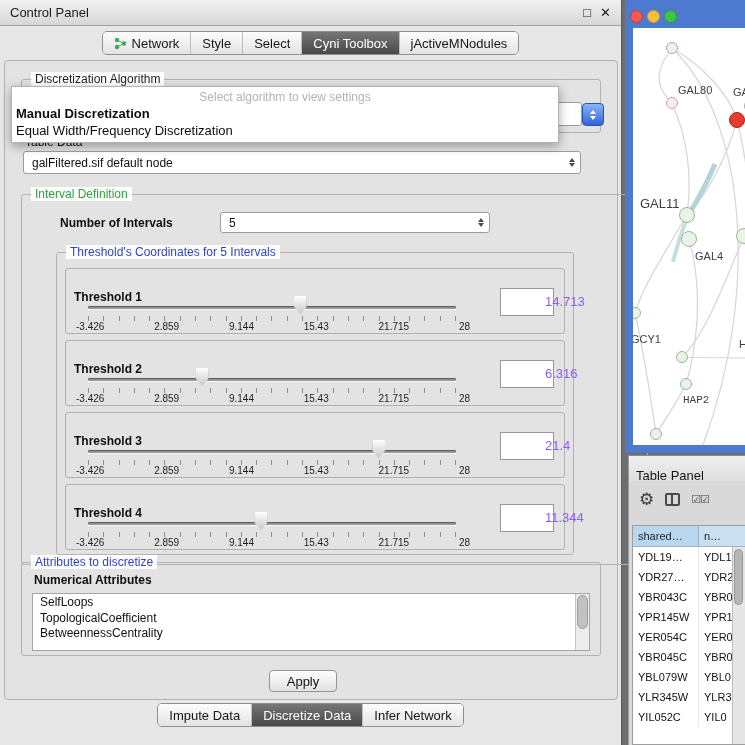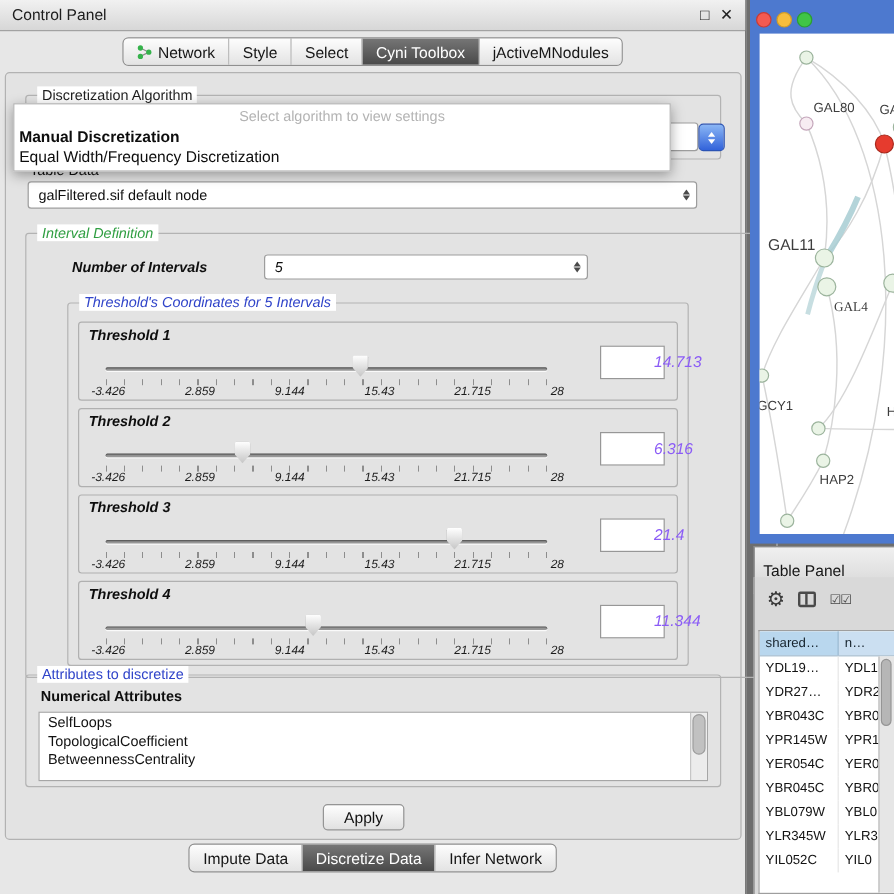--- a/index.html
+++ b/index.html
@@ -44,28 +44,28 @@
   .spin::after { content:""; border:3px solid transparent; border-top:4px solid #4a4a4a; }
 
   .popup { position:absolute; left:6px; top:25px; width:548px; background:#fff; border:1px solid #b3b3b3; box-shadow:0 3px 10px rgba(0,0,0,.35); z-index:50; padding:2px 0 3px 0; }
   .popup-placeholder { height:16px; line-height:16px; text-align:center; color:#b3b3b3; font-size:12px; }
   .popup-item { height:17px; line-height:17px; padding-left:4px; font-size:13px; color:#0d0d0d; }
   .popup-item.bold { font-weight:bold; }
 
   .tbl-label { position:absolute; left:20px; top:74px; font-size:12px; color:#101010; }
   .tbl-combo { position:absolute; left:18px; top:90px; width:558px; height:23px; }
 
-  .interval-group { left:16px; top:133px; width:627px; height:371px;font-style:italic; }
+  .interval-group { left:16px; top:133px; width:627px; height:371px; }
   .num-label { position:absolute; left:38px; top:21px; font-size:12px; font-weight:bold; color:#0f0f0f; }
   .num-combo { position:absolute; left:198px; top:17px; width:270px; height:21px; }
   .thr-group { position:absolute; left:34px; top:57px; width:518px; height:303px; border:1px solid #b3b3b3; border-radius:3px; }
 
   .thrbox { position:absolute; left:8px; width:500px; height:66px; border:1px solid #b0b0b0; border-radius:3px; }
   .thrbox.t1 { top:15px; } .thrbox.t2 { top:87px; } .thrbox.t3 { top:159px; } .thrbox.t4 { top:231px; }
-  .thr-label { position:absolute; left:8px; top:3px; font-size:12px; font-weight:bold; color:#0e0e0e; }
+  .thr-label { position:absolute; left:8px; top:21px; font-size:12px; font-weight:bold; color:#0e0e0e; }
   .slider { position:absolute; left:22px; top:24px; width:368px; height:40px; }
   .track { position:absolute; left:0; right:0; top:13px; height:3px; background:#9a9a9a; border-radius:2px; box-shadow:inset 0 1px 1px rgba(0,0,0,.45), 0 1px 0 rgba(255,255,255,.8); }
   .thumb { position:absolute; top:3px; width:13px; height:18px; transform:translateX(-50%); background:linear-gradient(#ffffff,#c6c6c6); clip-path:polygon(8% 0,92% 0,100% 10%,100% 58%,50% 100%,0 58%,0 10%); filter:drop-shadow(0 0 1px #777); }
   .ticks { position:absolute; left:0; right:0; top:23px; height:5px; background-image:repeating-linear-gradient(to right,#8d8d8d 0 1px,transparent 1px 15.29px); }
   .scale { position:absolute; left:-12px; right:-14px; top:28px; display:flex; justify-content:space-between; font-size:10px; color:#1c1c1c; }
   .thr-value { position:absolute; right:10px; top:19px; width:54px; height:28px; background:#fff; border:1px solid #979797; font-size:13px; line-height:26px; text-align:center; padding-right:6px; color:#8b5cf6;padding-left:44px; }
 
   .attr-group { left:16px; top:501px; width:580px; height:94px; }
   .attr-heading { position:absolute; left:12px; top:10px; font-size:12px; font-weight:bold; color:#0e0e0e; }
   .listbox { position:absolute; left:10px; right:10px; top:30px; bottom:4px; background:#fff; border:1px solid #a6a6a6; overflow:hidden; }
@@ -323,28 +323,28 @@
       <div class="nodes">
           <div class="net-node" style="left: 33px; top: 14px; width: 12px; height: 12px;"></div>
           <div class="net-node pink" style="left: 33px; top: 69px; width: 12px; height: 12px;"></div>
           <span class="net-label" style="left: 45px; top: 56px;">GAL80</span>
           <div class="net-node" style="left: 111px; top: 71px; width: 14px; height: 14px;"></div>
           <span class="net-label" style="left: 100px; top: 58px;">GA</span>
           <div class="net-node red" style="left: 96px; top: 84px; width: 16px; height: 16px;"></div>
           <div class="net-node" style="left: 46px; top: 179px; width: 16px; height: 16px;"></div>
           <span class="net-label" style="left: 7px; top: 168px; font-size: 13px;">GAL11</span>
           <div class="net-node" style="left: 48px; top: 203px; width: 16px; height: 16px;"></div>
-          <span class="net-label" style="left: 62px; top: 222px; font-family: Liberation Serif, serif;">GAL4</span>
+          <span class="net-label" style="left: 62px; top: 222px;">GAL4</span>
           <div class="net-node" style="left: 103px; top: 200px; width: 16px; height: 16px;"></div>
           <div class="net-node" style="left: -4px; top: 279px; width: 12px; height: 12px;"></div>
           <span class="net-label" style="left: -2px; top: 305px;">GCY1</span>
           <div class="net-node" style="left: 43px; top: 323px; width: 12px; height: 12px;"></div>
           <span class="net-label" style="left: 106px; top: 310px;">H</span>
           <div class="net-node" style="left: 47px; top: 350px; width: 12px; height: 12px;"></div>
-          <span class="net-label" style="left: 50px; top: 366px;">HAP2</span>
+          <span class="net-label" style="left: 50px; top: 366px; font-family: Liberation Mono, monospace;">HAP2</span>
           <div class="net-node" style="left: 17px; top: 400px; width: 12px; height: 12px;"></div>
         </div>
     </div>
   </section>
 
   <header class="tp-header">
     <span>Table Panel</span>
   </header>
 
   <section class="tp-body">

